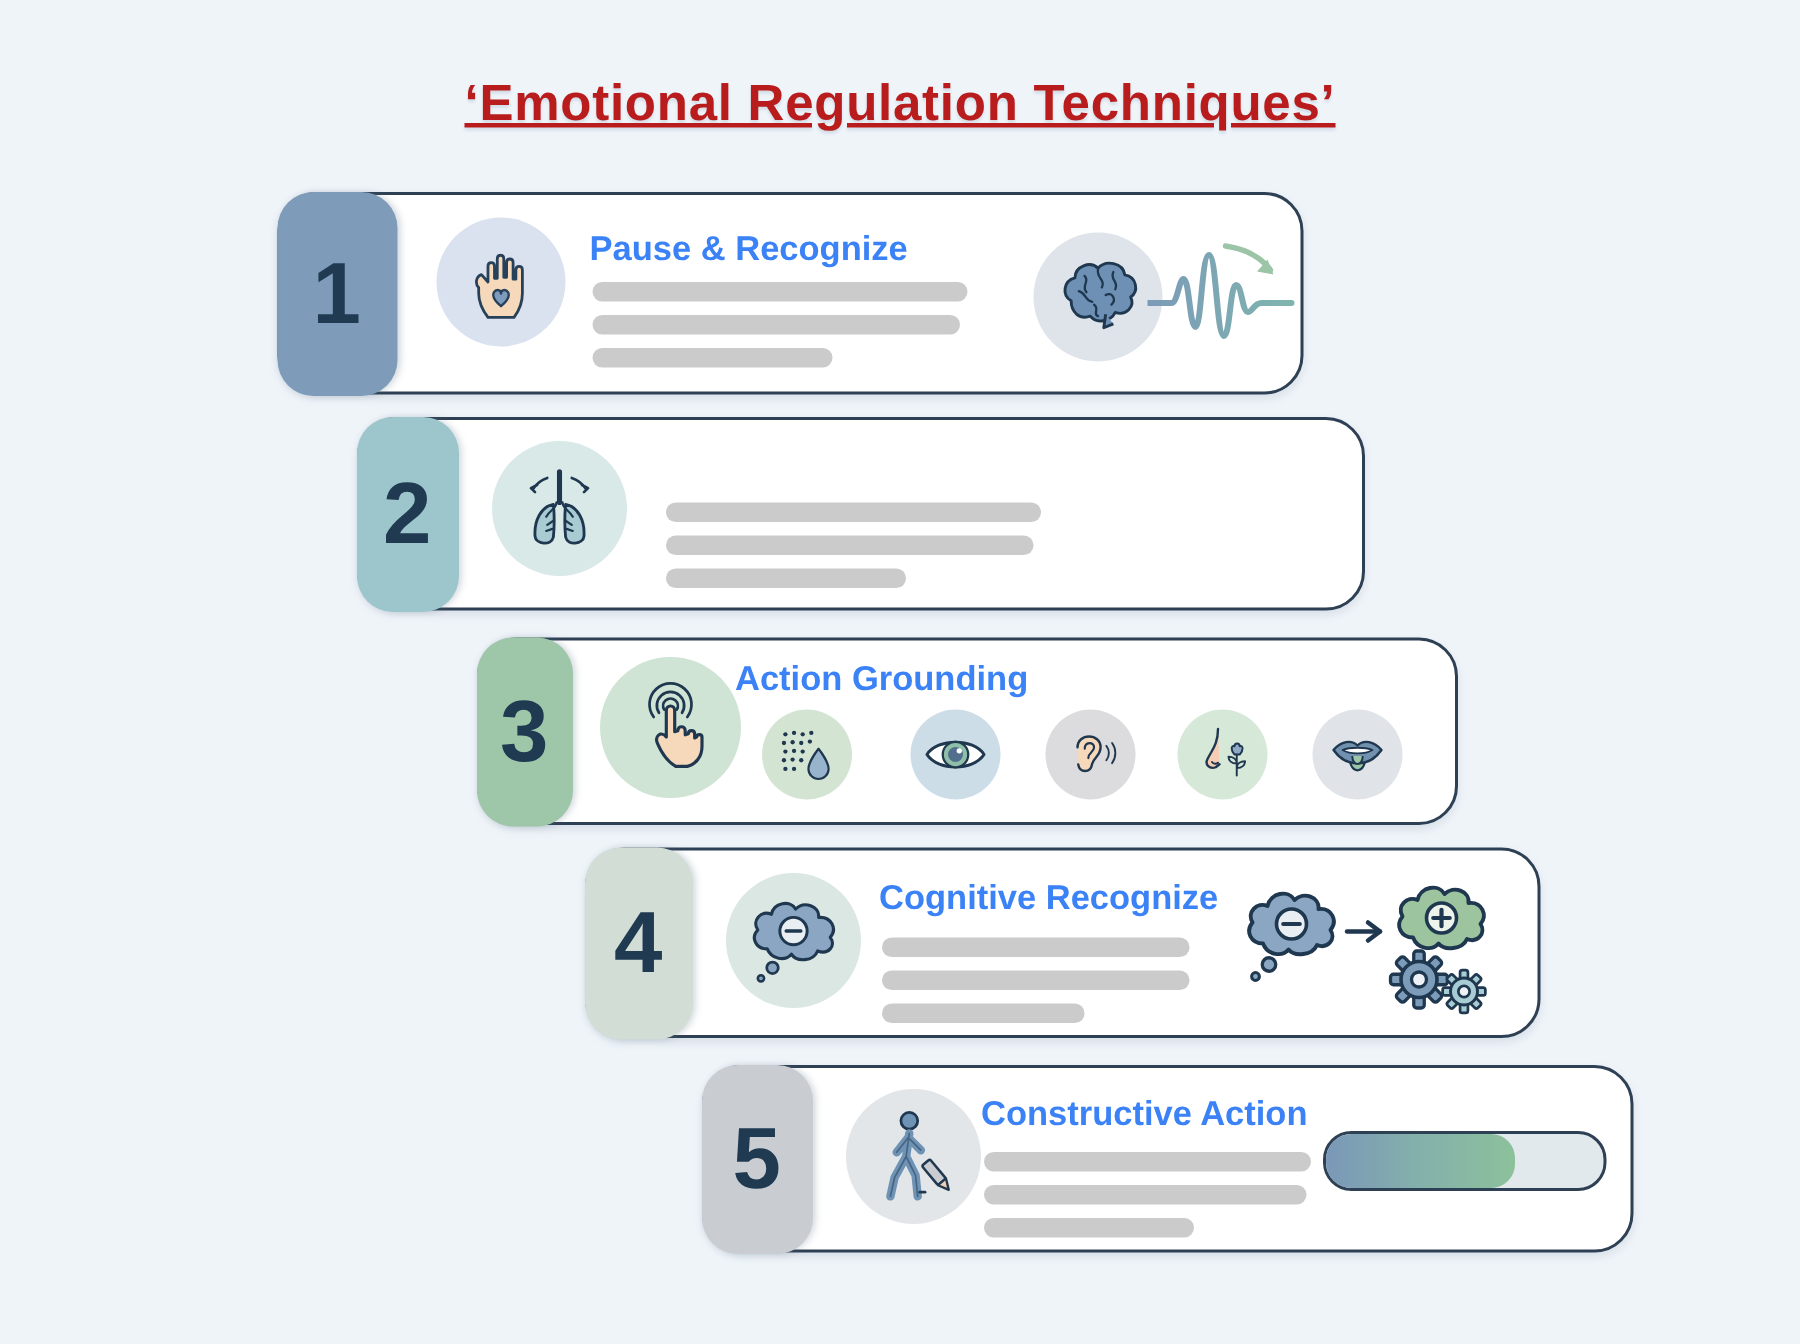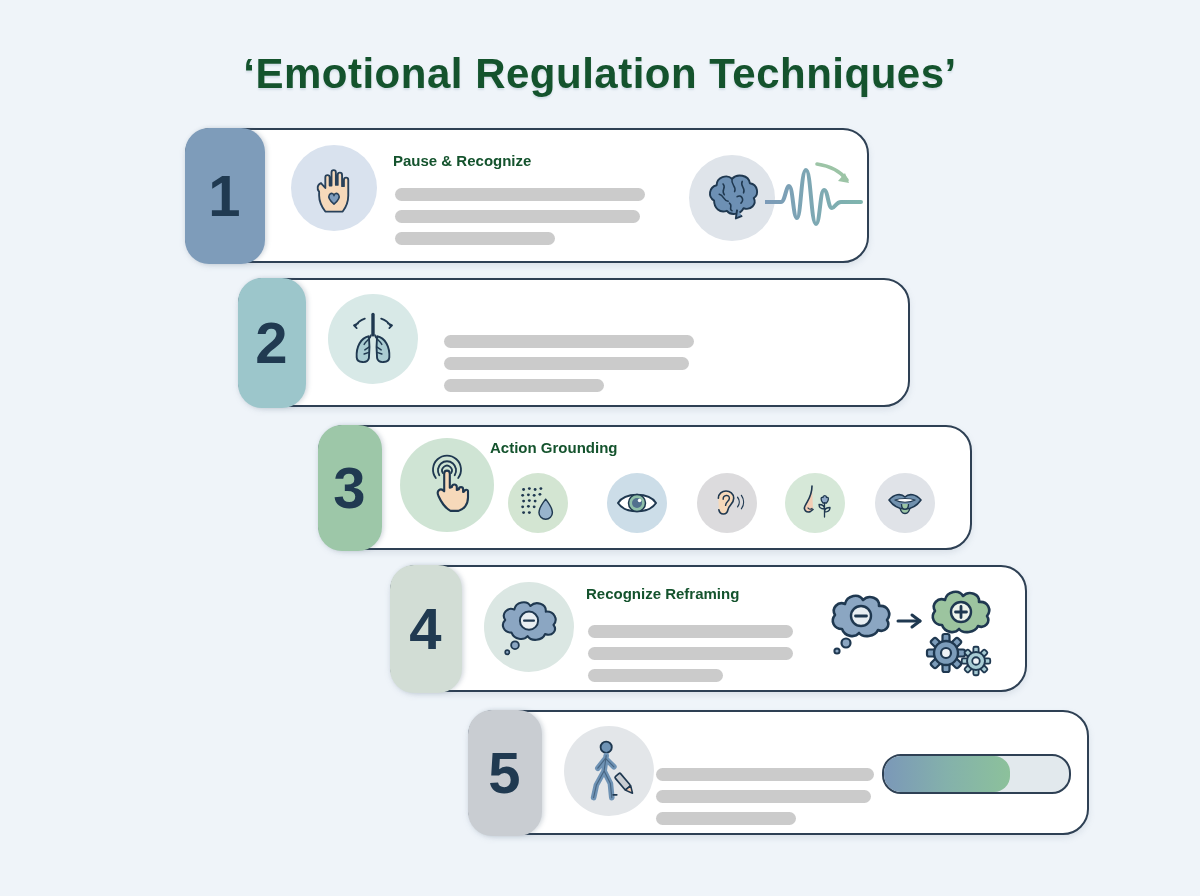--- a/index.html
+++ b/index.html
@@ -1,27 +1,27 @@
 <!DOCTYPE html>
 <html><head>
 <meta charset="utf-8">
 <style>
   html,body{margin:0;padding:0;}
   body{font-family:"Liberation Sans","DejaVu Sans",sans-serif;}
   .stage{position:relative;width:1200px;height:896px;background:#eff4f9;overflow:hidden;}
   .main-title{position:absolute;left:0;right:0;top:50px;text-align:center;margin:0;
-    font-size:42px;font-weight:800;color:#14532d;letter-spacing:.5px;
-    text-shadow:0 2px 2px rgba(180,195,210,.45);}
+    font-size:34px;font-weight:800;color:#b91c1c;letter-spacing:.5px;
+    text-shadow:0 2px 2px rgba(180,195,210,.45);text-decoration:underline;}
   .card{position:absolute;background:#ffffff;border:2.5px solid #2e4054;border-radius:26px;
     box-shadow:0 3px 6px rgba(120,140,160,.18);}
   .tab{position:absolute;left:-2.5px;top:-2.5px;bottom:-2.5px;border-radius:24px;
     display:flex;align-items:center;justify-content:center;
     font-size:58px;font-weight:800;color:#203a51;box-shadow:2px 0 4px rgba(90,110,130,.25);}
   .icon-circle{position:absolute;border-radius:50%;display:flex;align-items:center;justify-content:center;}
-  .card-title{position:absolute;margin:0;font-size:15px;font-weight:800;color:#14532d;white-space:nowrap;}
+  .card-title{position:absolute;margin:0;font-size:23px;font-weight:800;color:#3b82f6;white-space:nowrap;}
   .bars{position:absolute;display:flex;flex-direction:column;gap:9px;}
   .bar{height:13px;border-radius:7px;background:#cbcbcb;}
   .bar.b1{width:250px}.bar.b2{width:245px}.bar.b3{width:160px}
   .bars.narrow .b1{width:205px}.bars.narrow .b2{width:205px}.bars.narrow .b3{width:135px}
   .bars.mid .b1{width:218px}.bars.mid .b2{width:215px}.bars.mid .b3{width:140px}
   .cycle-label{position:absolute;left:0;right:0;top:44px;text-align:center;
     font-size:21px;font-weight:800;color:#203a51;}
   .progress{position:absolute;border:2.5px solid #2e4054;border-radius:19px;background:#e2e9ed;overflow:hidden;}
   .progress-fill{height:100%;border-radius:16px;background:linear-gradient(90deg,#7b98b8,#84b1ab,#8cc19b);}
   svg{display:block;}
@@ -168,21 +168,21 @@
     </div>
     <div class="icon-circle" style="left: 92px; top: 15px; width: 90px; height: 90px; background-color: rgb(219, 231, 227);">
       <svg width="70" height="70" viewBox="0 0 100 100">
         <path d="M25 58 C14 58 9 47 16 40 C10 31 19 21 29 25 C31 14 47 11 52 20 C60 12 75 17 74 28 C86 27 92 39 85 47 C91 55 83 64 73 60 C69 70 53 71 48 63 C42 70 29 68 25 58 Z" fill="#8ba6c2" stroke="#1f3850" stroke-width="3" stroke-linejoin="round"></path>
         <circle cx="50" cy="41" r="13" fill="#e8eef2" stroke="#1f3850" stroke-width="2.8"></circle>
         <path d="M43 41 H57" stroke="#1f3850" stroke-width="3.2" stroke-linecap="round"></path>
         <circle cx="30" cy="76" r="5.5" fill="#8ba6c2" stroke="#1f3850" stroke-width="2.6"></circle>
         <circle cx="19" cy="86" r="3" fill="#8ba6c2" stroke="#1f3850" stroke-width="2.4"></circle>
       </svg>
     </div>
-    <h2 class="card-title" style="left:194px;top:18px;">Recognize Reframing</h2>
+    <h2 class="card-title" style="left:194px;top:18px;">Cognitive Recognize</h2>
     <div class="bars narrow" style="left:196px;top:58px;">
       <div class="bar b1"></div>
         <div class="bar b2"></div>
         <div class="bar b3"></div>
     </div>
     <svg style="position:absolute;left:432px;top:16px;" width="190" height="100" viewBox="0 0 190 100">
       <g>
         <path d="M18 46 C10 46 6 38 11 32 C7 25 14 18 21 21 C23 12 35 10 39 17 C45 11 56 15 55 23 C64 22 68 31 63 37 C67 43 61 50 54 47 C51 54 39 55 35 50 C31 55 21 54 18 46 Z" fill="#8ba6c2" stroke="#1f3850" stroke-width="2.6" stroke-linejoin="round"></path>
         <circle cx="37" cy="33" r="10" fill="#e8eef2" stroke="#1f3850" stroke-width="2.4"></circle>
         <path d="M31.5 33 H42.5" stroke="#1f3850" stroke-width="2.8" stroke-linecap="round"></path>
@@ -240,20 +240,21 @@
         <circle cx="46" cy="16" r="8" fill="#6f93b5" stroke="#1f3850" stroke-width="2.6"></circle>
         <path d="M46 28 L43 50 L32 70 L28 88 M43 50 L52 68 L54 88 M45 32 L34 46 M45 32 L57 44" fill="none" stroke="#6f93b5" stroke-width="8" stroke-linecap="round" stroke-linejoin="round"></path>
         <path d="M46 28 L43 50 L32 70 L28 88 M43 50 L52 68 L54 88 M45 32 L34 46 M45 32 L57 44" fill="none" stroke="#1f3850" stroke-width="1.6" stroke-linecap="round" stroke-linejoin="round" opacity="0.5"></path>
         <g transform="translate(72,68) rotate(-40)">
           <rect x="-5" y="-16" width="10" height="24" rx="2" fill="#c9cdd2" stroke="#1f3850" stroke-width="2.4"></rect>
           <path d="M-5 8 L0 18 L5 8 Z" fill="#f3cdb4" stroke="#1f3850" stroke-width="2.2" stroke-linejoin="round"></path>
         </g>
         <path d="M56 84 H64" stroke="#1f3850" stroke-width="2.6" stroke-linecap="round" stroke-dasharray="5 5"></path>
       </svg>
     </div>
+    <h2 class="card-title" style="left:184px;top:17px;">Constructive Action</h2>
     <div class="bars mid" style="left:186px;top:56px;">
       <div class="bar b1"></div>
         <div class="bar b2"></div>
         <div class="bar b3"></div>
     </div>
     <div class="progress" style="left: 412px; top: 42px; width: 185px; height: 36px; background-color: rgb(226, 233, 237);">
       <div class="progress-fill" style="width: 68%;"></div>
     </div>
   </div>
 

